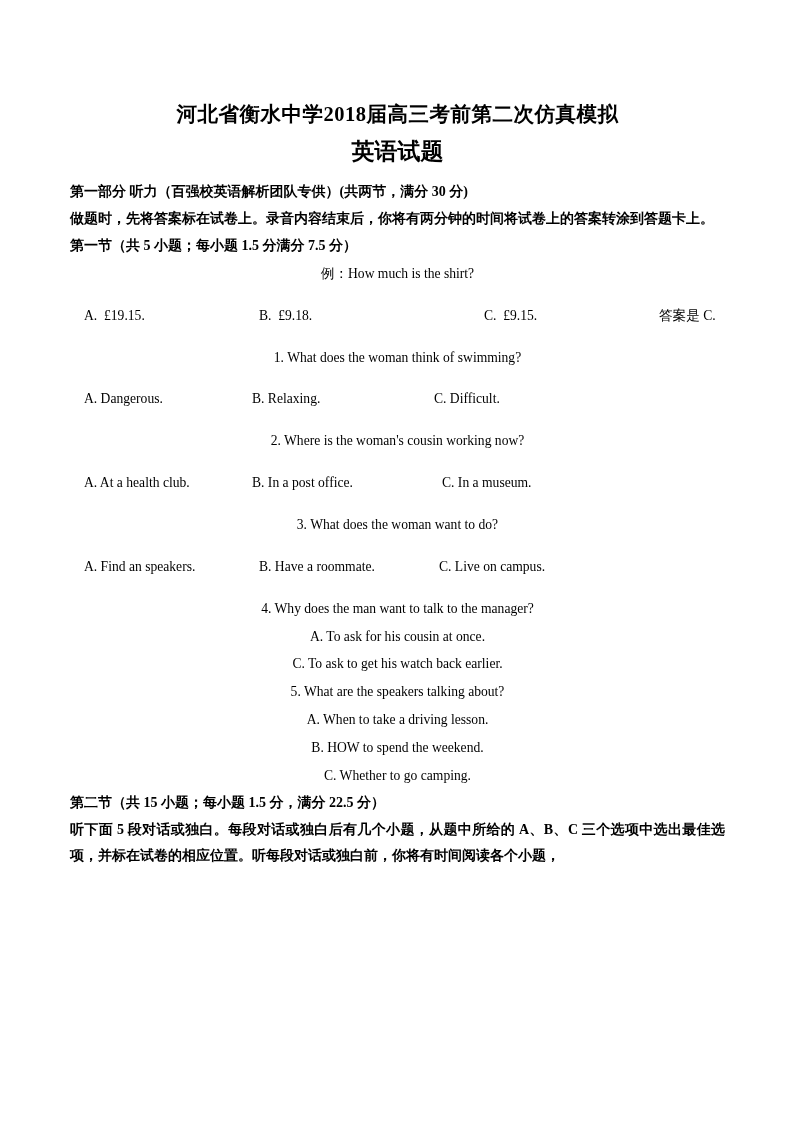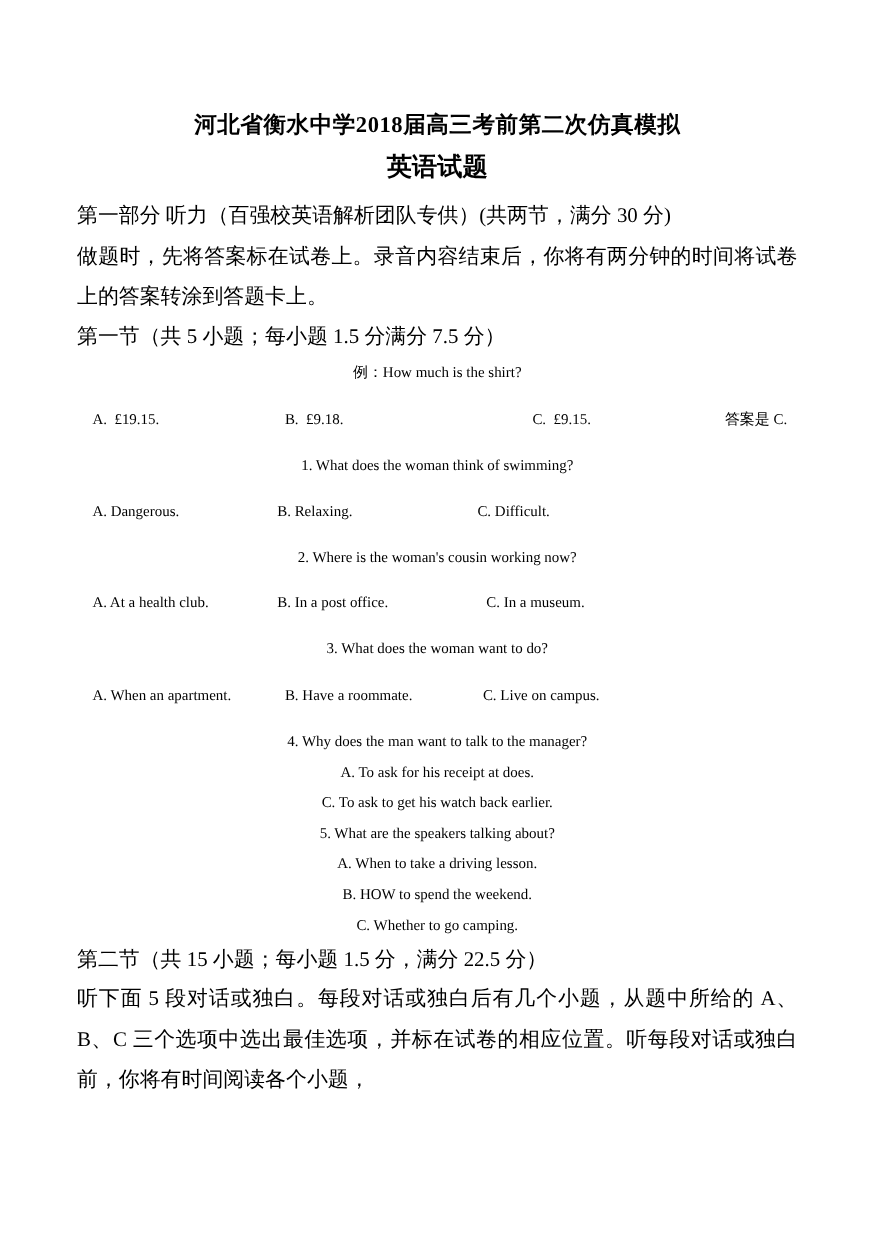--- a/index.html
+++ b/index.html
@@ -30,22 +30,22 @@
     line-height: 1.4;
   }
   .doc-subtitle {
     text-align: center;
     font-weight: bold;
     font-size: 23px;
     margin: 0 0 10px 0;
     line-height: 1.5;
   }
   .bold-cn {
-    font-weight: normal;
-    font-size: 19px;
+    font-weight: bold;
+    font-size: 14px;
     line-height: 1.92;
     margin: 0;
     text-align: justify;
   }
   .plain {
     font-size: 13.6px;
     line-height: 2.05;
     margin: 0;
     text-align: center;
   }
@@ -85,24 +85,24 @@
   <p class="plain">例：How much is the shirt?</p>
   <p class="opt-row example-row"><span class="o o1">A.  £19.15.</span><span class="o o2">B.  £9.18.</span><span class="o o3">C.  £9.15.</span><span class="o">答案是 C.</span></p>
 
   <p class="plain">1. What does the woman think of swimming?</p>
   <p class="opt-row q1row"><span class="o o1">A. Dangerous.</span><span class="o o2">B. Relaxing.</span><span class="o">C. Difficult.</span></p>
 
   <p class="plain">2. Where is the woman's cousin working now?</p>
   <p class="opt-row q2row"><span class="o o1">A. At a health club.</span><span class="o o2">B. In a post office.</span><span class="o">C. In a museum.</span></p>
 
   <p class="plain">3. What does the woman want to do?</p>
-  <p class="opt-row q3row"><span class="o o1">A. When an apartment.</span><span class="o o2">B. Have a roommate.</span><span class="o">C. Live on campus.</span></p>
+  <p class="opt-row q3row"><span class="o o1">A. Find an speakers.</span><span class="o o2">B. Have a roommate.</span><span class="o">C. Live on campus.</span></p>
 
   <p class="plain">4. Why does the man want to talk to the manager?</p>
-  <p class="plain">A. To ask for his receipt at does.</p>
+  <p class="plain">A. To ask for his cousin at once.</p>
   <p class="plain">C. To ask to get his watch back earlier.</p>
 
   <p class="plain">5. What are the speakers talking about?</p>
   <p class="plain">A. When to take a driving lesson.</p>
   <p class="plain">B. HOW to spend the weekend.</p>
   <p class="plain">C. Whether to go camping.</p>
 
   <p class="bold-cn">第二节（共 15 小题；每小题 1.5 分，满分 22.5 分）</p>
   <p class="bold-cn">听下面 5 段对话或独白。每段对话或独白后有几个小题，从题中所给的 A、B、C 三个选项中选出最佳选项，并标在试卷的相应位置。听每段对话或独白前，你将有时间阅读各个小题，</p>
 

